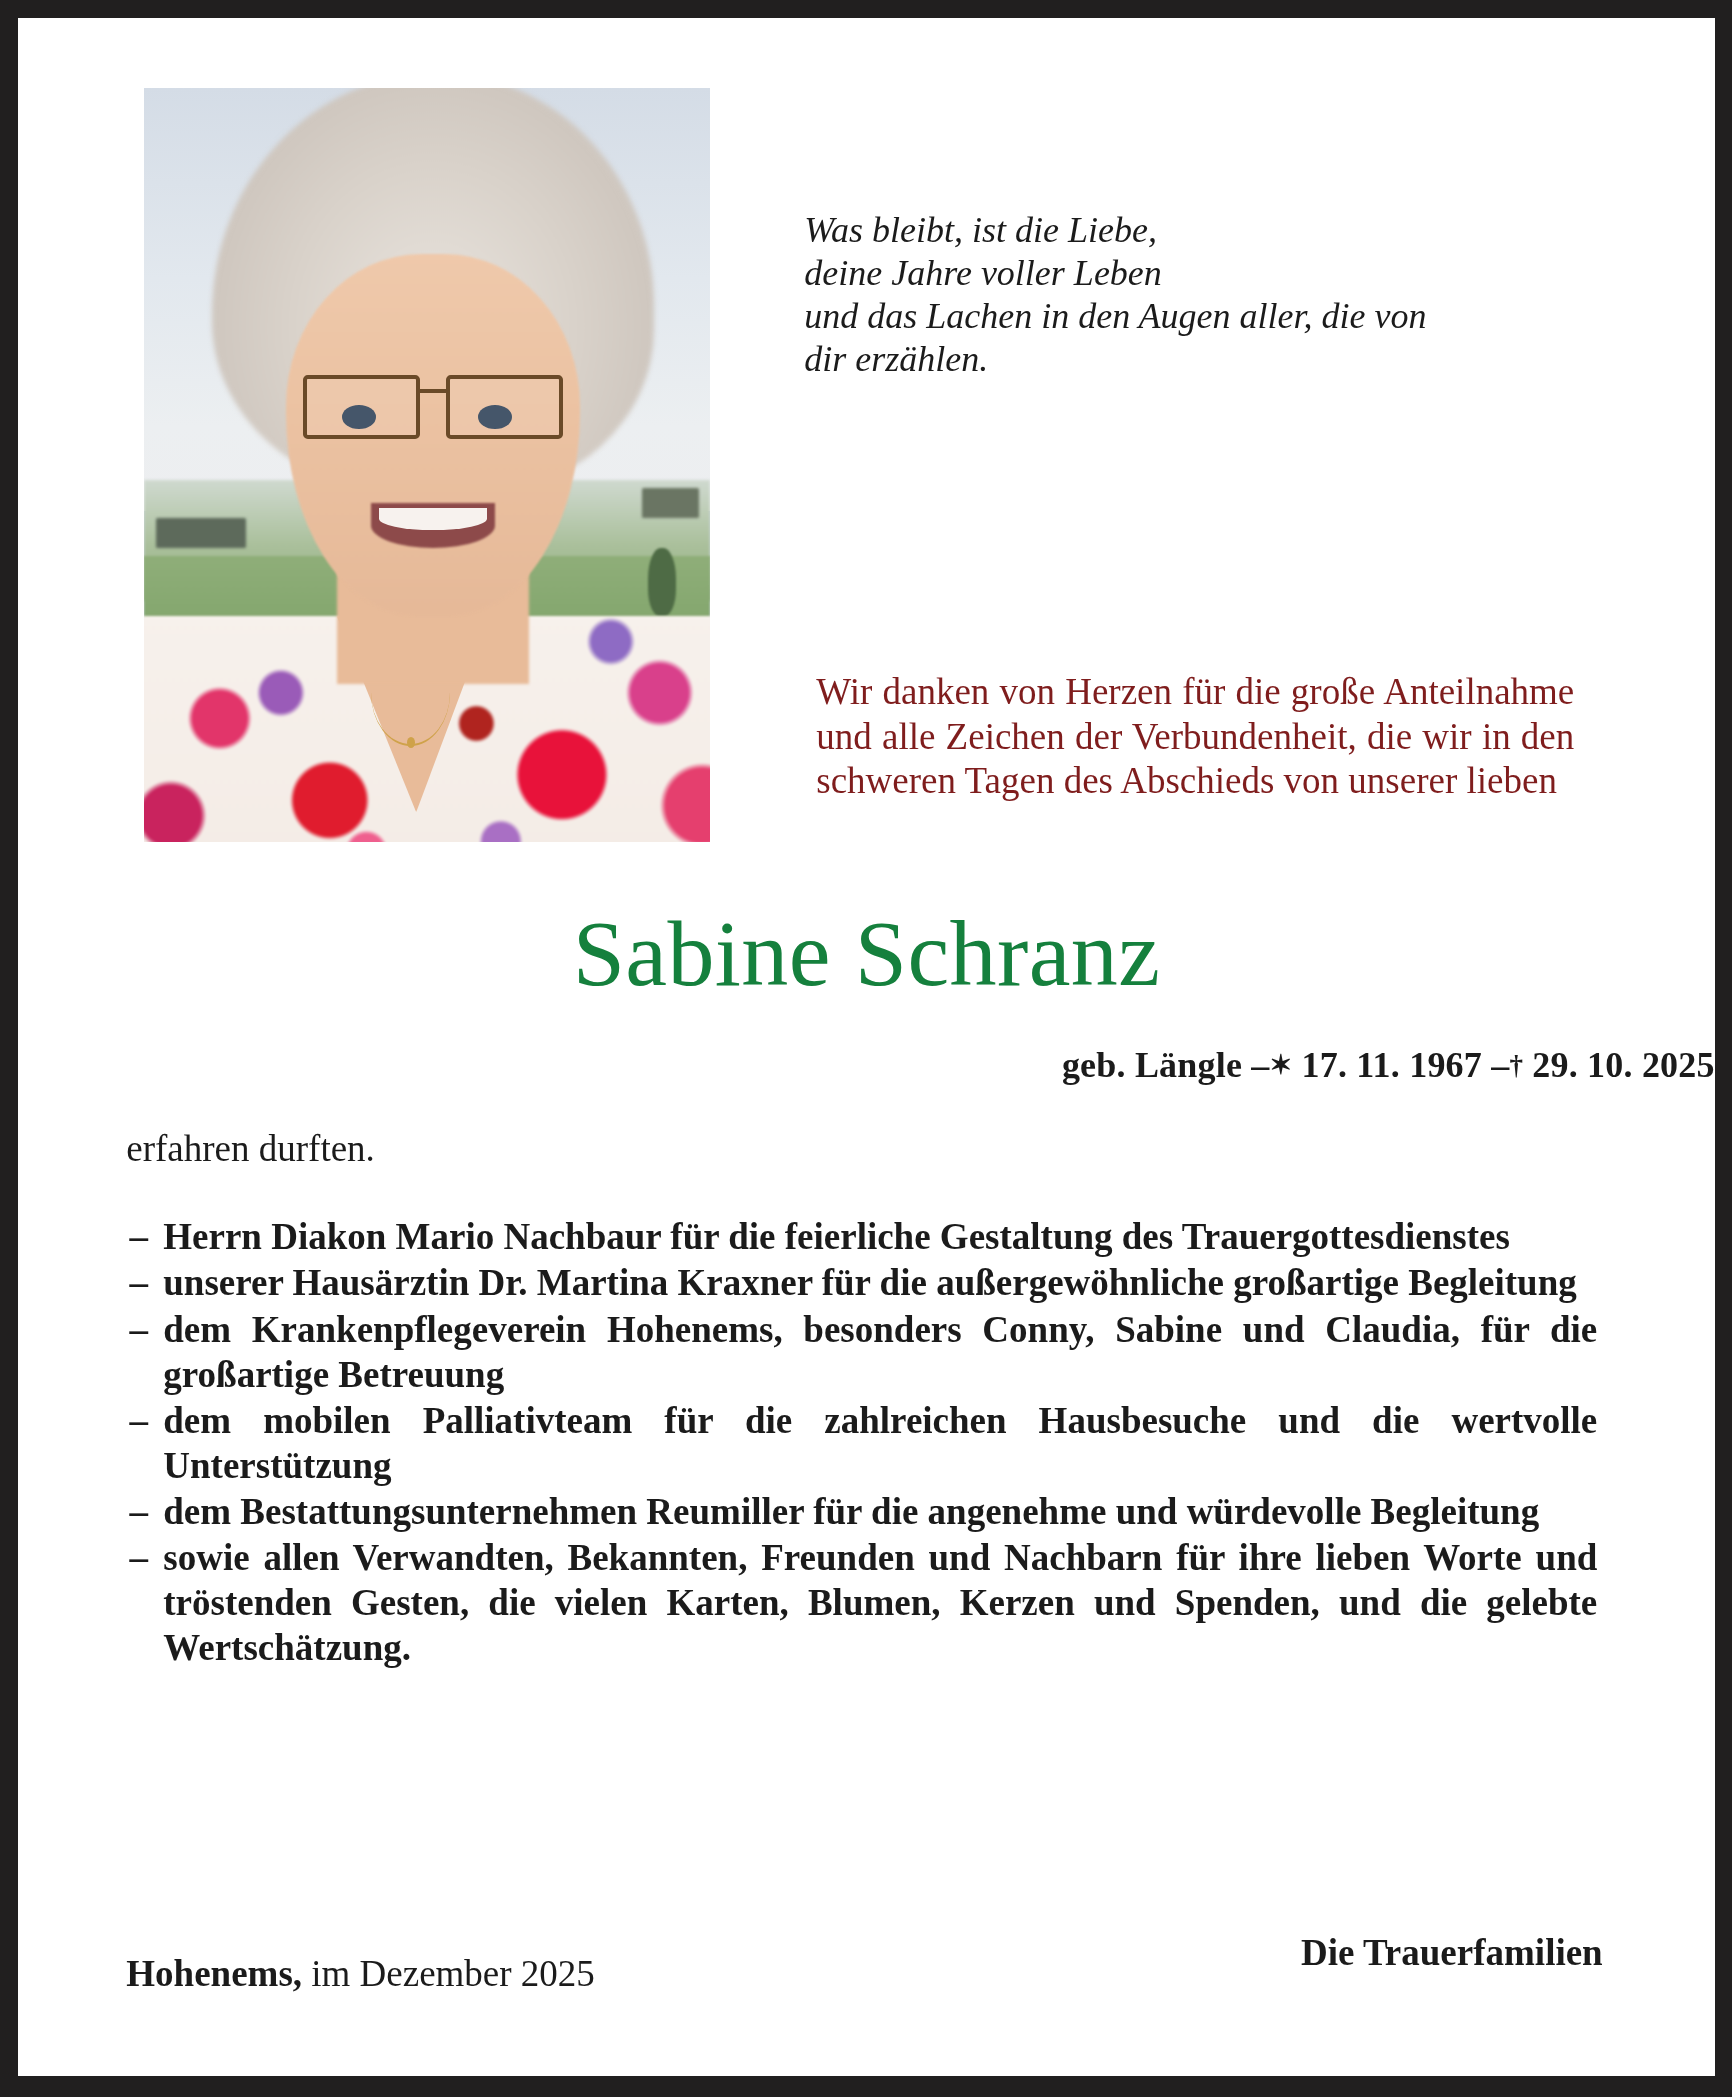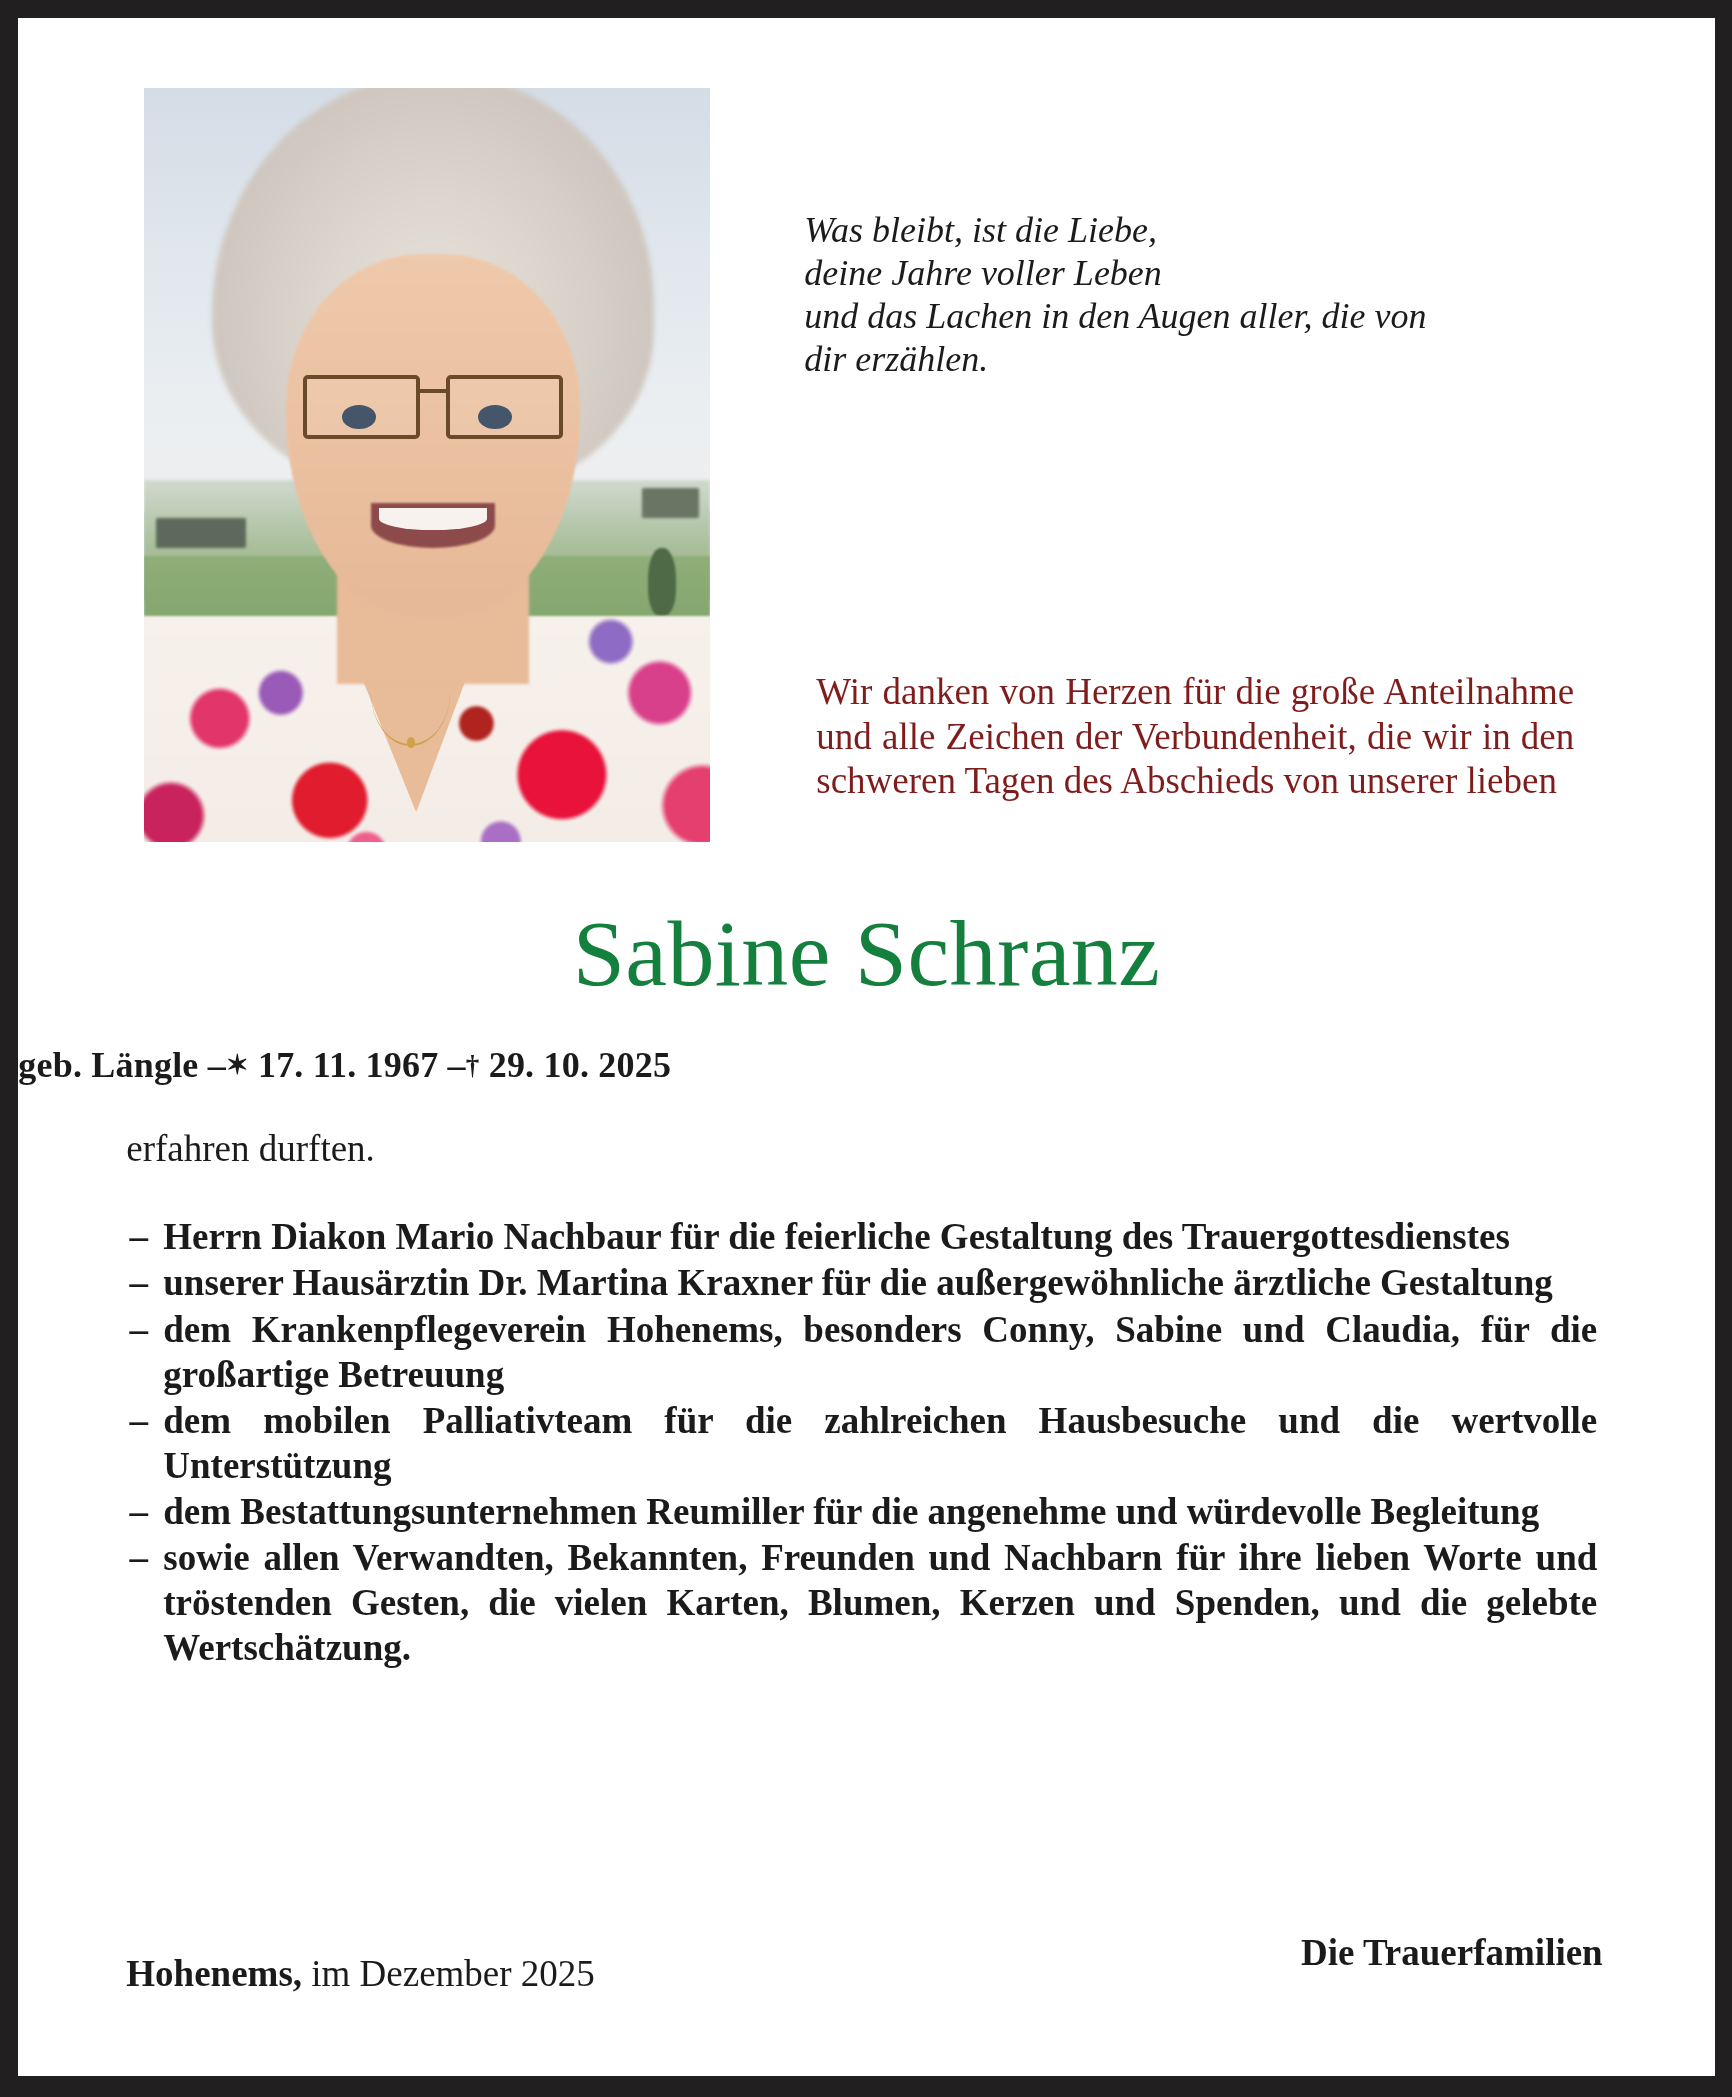--- a/index.html
+++ b/index.html
@@ -200,21 +200,21 @@
     font-size: 94px;
     line-height: 1;
     letter-spacing: 0.4px;
     color: #15803d;
     font-weight: 400;
   }
   #dates-line {
     position: absolute;
     left: 0; right: 0;
     top: 1026px;
-    text-align: left;
+    text-align: right;
     font-size: 36px;
     font-weight: 700;
     color: #1b1b1b;
     letter-spacing: 0.2px;
   }
   #dates-line .sym { font-size: 27px; vertical-align: 3.2px; }
 
   
   #body-col {
     position: absolute;
@@ -327,21 +327,21 @@
       <span>–</span><span class="sym">✶</span>
       <span>17. 11. 1967</span>
       <span>–</span><span class="sym">†</span>
       <span>29. 10. 2025</span>
     </div>
 
     <div id="body-col">
       <div class="para">erfahren durften.</div>
       <ul id="thanks-list">
         <li>Herrn Diakon Mario Nachbaur für die feierliche Gestaltung des Trauergottesdienstes</li>
-        <li>unserer Hausärztin Dr. Martina Kraxner für die außergewöhnliche ärztliche Gestaltung</li>
+        <li>unserer Hausärztin Dr. Martina Kraxner für die außergewöhnliche großartige Begleitung</li>
         <li>dem Krankenpflegeverein Hohenems, besonders Conny, Sabine und Claudia, für die großartige Betreuung</li>
         <li>dem mobilen Palliativteam für die zahlreichen Hausbesuche und die wertvolle Unterstützung</li>
         <li>dem Bestattungsunternehmen Reumiller für die angenehme und würdevolle Begleitung</li>
         <li>sowie allen Verwandten, Bekannten, Freunden und Nachbarn für ihre lieben Worte und tröstenden Gesten, die vielen Karten, Blumen, Kerzen und Spenden, und die gelebte Wertschätzung.</li>
       </ul>
     </div>
 
     <div id="footer-place">
       <b>Hohenems,</b><span> im Dezember 2025</span>
     </div>

